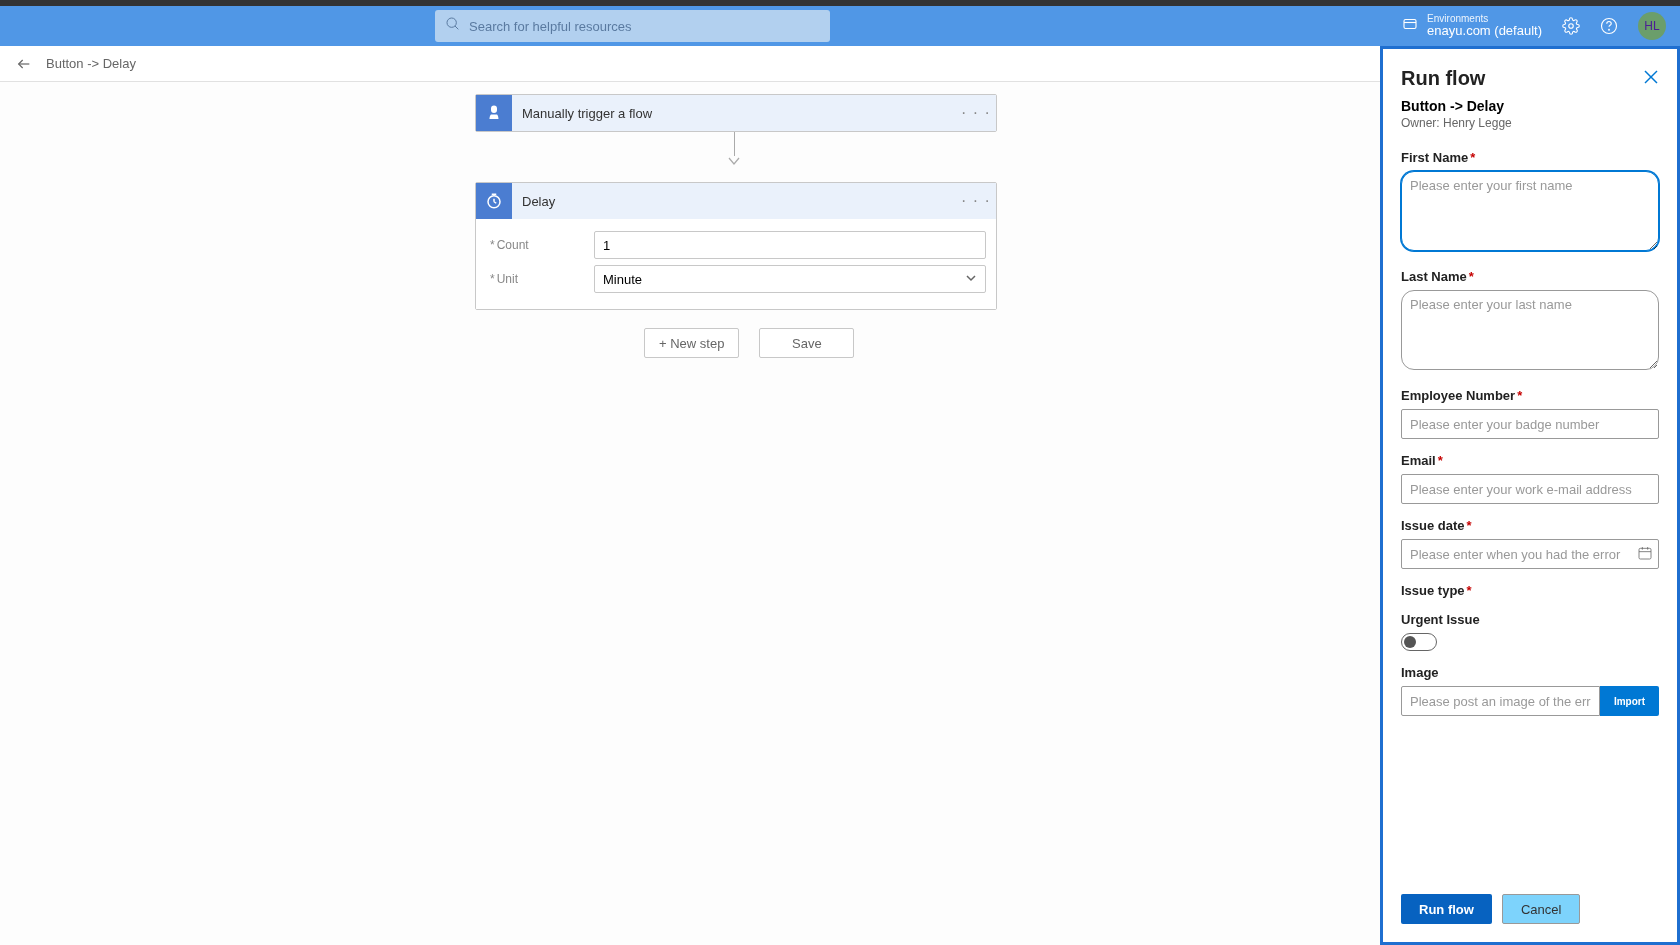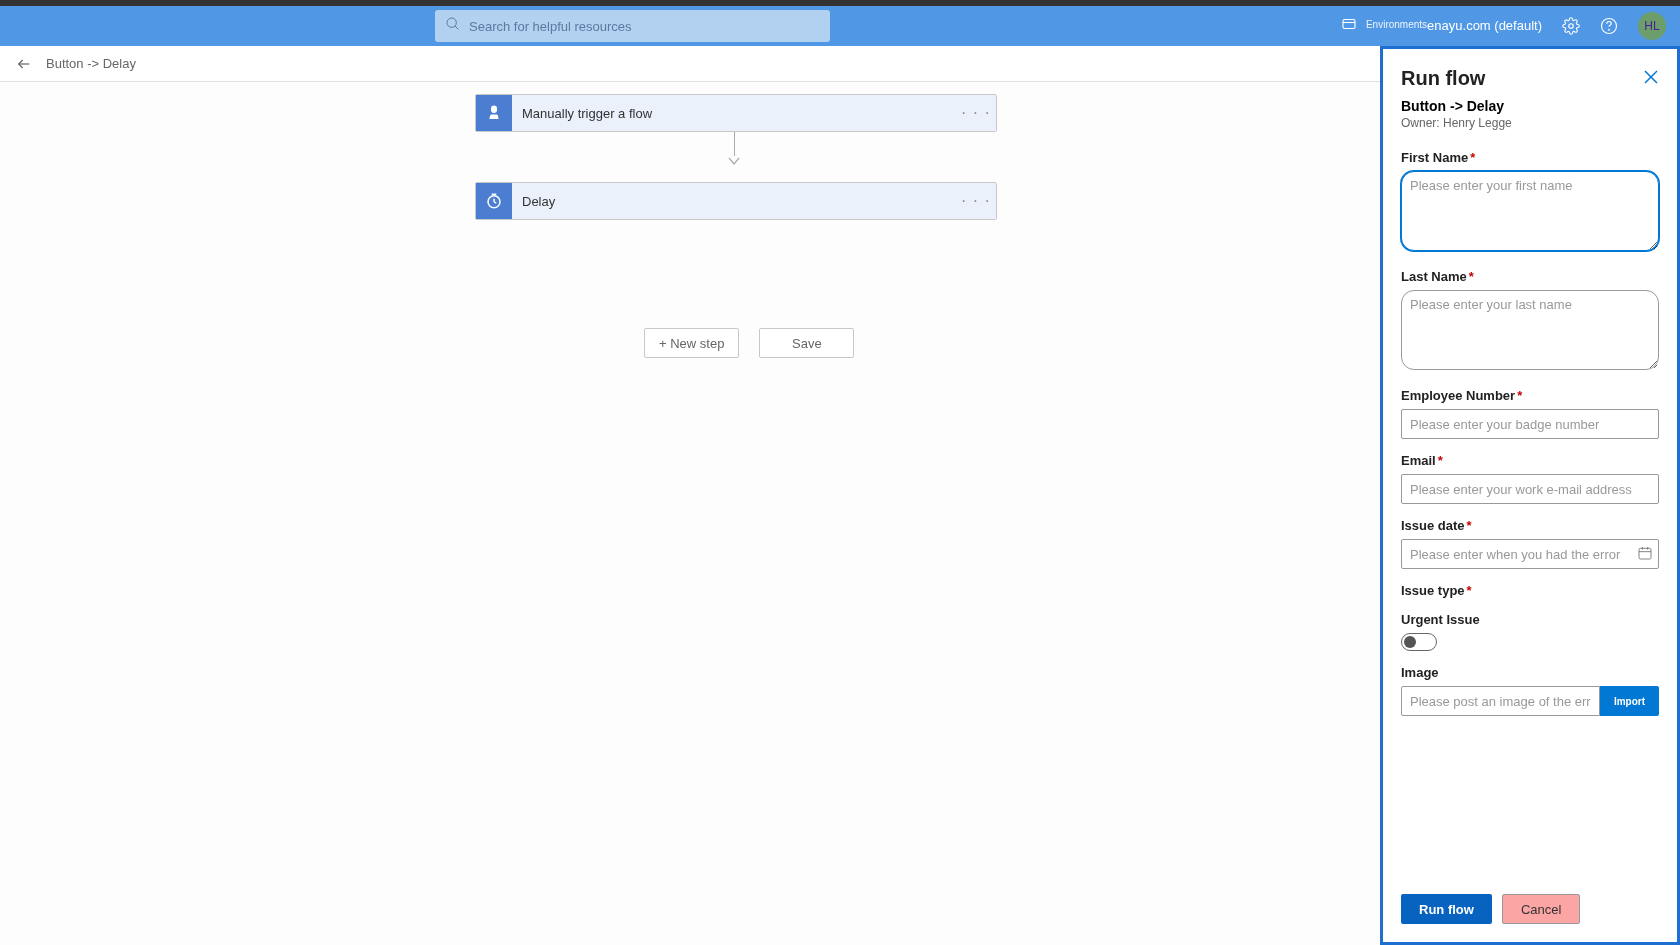--- a/index.html
+++ b/index.html
@@ -10,21 +10,21 @@
 
 
 .header-bar { height: 40px; background: #5097e6; display: flex; align-items: center; padding: 0 16px; position: relative; }
 .search-box { position: absolute; left: 435px; width: 395px; height: 32px; background: #b2d0ef; border-radius: 3px; display: flex; align-items: center; padding: 0 10px; }
 .search-box svg { width: 16px; height: 16px; fill: none; stroke: #5a7aa0; stroke-width: 1.5; }
 .search-box input { border: none; background: transparent; outline: none; margin-left: 8px; font-size: 13px; color: #333; width: 100%; }
 .search-box input::placeholder { color: #5a7aa0; }
 
 .header-right { position: absolute; right: 14px; display: flex; align-items: center; gap: 20px; }
 .env-block { display: flex; align-items: center; gap: 8px; color: #fff; }
-.env-text { display: flex; line-height: 1.1; }
+.env-text { display: flex; flex-direction: column; line-height: 1.1; }
 .env-label { font-size: 10px; opacity: 0.9; }
 .env-name { font-size: 13px; }
 .header-icon { color: #fff; display: flex; align-items: center; cursor: pointer; }
 .header-icon svg { width: 18px; height: 18px; stroke: #fff; fill: none; stroke-width: 1.5; }
 .avatar { width: 28px; height: 28px; border-radius: 50%; background: #6b9e6b; color: #4c1d95; display: flex; align-items: center; justify-content: center; font-size: 12px; font-weight: 500; }
 
 
 .breadcrumb-bar { height: 36px; border-bottom: 1px solid #e1e1e1; display: flex; align-items: center; padding: 0 16px; gap: 14px; }
 .back-btn { cursor: pointer; display: flex; }
 .back-btn svg { width: 16px; height: 16px; stroke: #666; fill: none; stroke-width: 1.8; }
@@ -87,21 +87,21 @@
 
 .toggle { width: 36px; height: 18px; border: 1px solid #666; border-radius: 10px; position: relative; cursor: pointer; background: #fff; }
 .toggle .knob { width: 12px; height: 12px; border-radius: 50%; background: #555; position: absolute; left: 2px; top: 2px; }
 
 .image-row { display: flex; gap: 0; }
 .image-row .form-input { flex: 1; border-radius: 2px 0 0 2px; }
 .import-btn { height: 30px; padding: 0 14px; background: #0078d4; color: #fff; border: none; font-size: 10px; font-weight: 700; cursor: pointer; border-radius: 0 2px 2px 0; }
 
 .panel-footer { padding: 12px 18px 18px 18px; display: flex; gap: 10px; }
 .run-btn { height: 30px; padding: 0 18px; background: #0762c0; color: #fff; border: none; font-size: 13px; font-weight: 600; cursor: pointer; border-radius: 2px; }
-.cancel-btn { height: 30px; padding: 0 18px; background: #fca5a5; color: #333; border: 1px solid #999; font-size: 13px; cursor: pointer; border-radius: 2px; }
+.cancel-btn { height: 30px; padding: 0 18px; background: #7dd3fc; color: #333; border: 1px solid #999; font-size: 13px; cursor: pointer; border-radius: 2px; }
 </style>
 </head>
 <body>
 
 <div class="top-strip"></div>
 
 <div class="header-bar">
   <div class="search-box">
     <span>
       <svg viewBox="0 0 24 24">
@@ -178,20 +178,39 @@
         <svg viewBox="0 0 24 24">
             <circle cx="12" cy="13" r="8" fill="none" stroke="#fff" stroke-width="2"></circle>
             <line x1="12" y1="9" x2="12" y2="13" stroke="#fff" stroke-width="2"></line>
             <line x1="12" y1="13" x2="15" y2="15" stroke="#fff" stroke-width="2"></line>
             <line x1="9" y1="3" x2="15" y2="3" stroke="#fff" stroke-width="2"></line>
           </svg>
       </div>
       <div class="card-title">Delay</div>
       <div class="card-menu">· · ·</div>
     </div>
+    <div class="card-body">
+      <div class="field-row">
+        <div class="field-label"><span class="req">*</span><span>Count</span></div>
+        <div class="field-input">
+          <input type="text" value="1" style="">
+        </div>
+      </div>
+      <div class="field-row">
+        <div class="field-label"><span class="req">*</span><span>Unit</span></div>
+        <div class="field-input">
+          <span>Minute</span>
+          <span class="chev-down">
+            <svg viewBox="0 0 12 12">
+                <polyline points="2,4 6,8 10,4"></polyline>
+              </svg>
+          </span>
+        </div>
+      </div>
+    </div>
   </div>
 
   <div class="canvas-buttons">
     <div class="canvas-btn">+ New step</div>
     <div class="canvas-btn">Save</div>
   </div>
 
 </div>
 
 <div class="side-panel">

